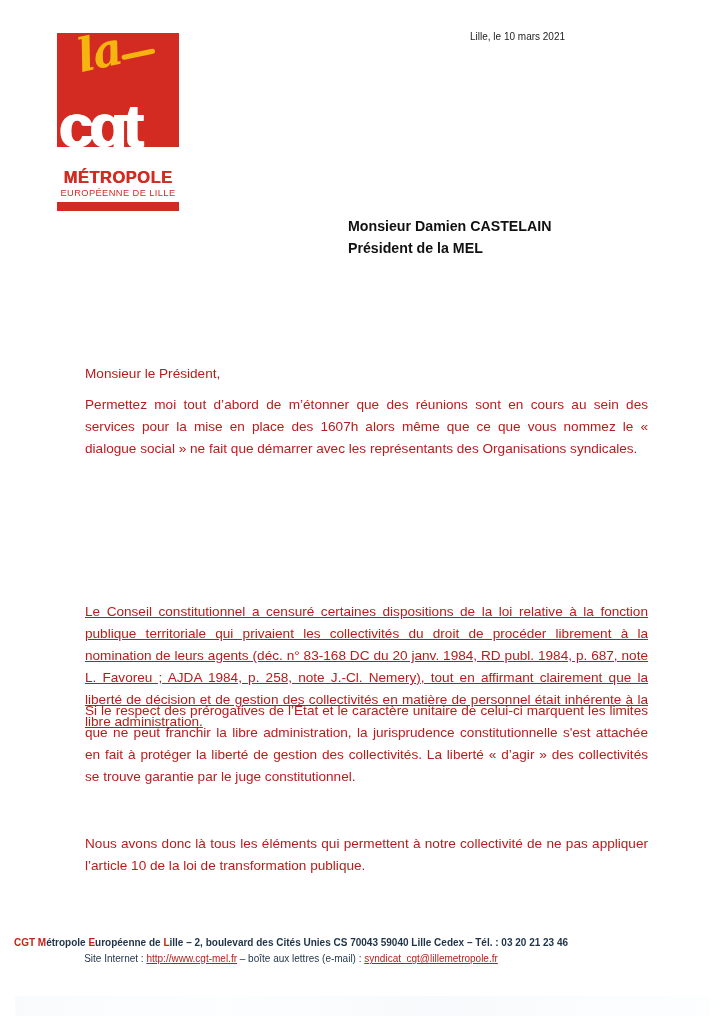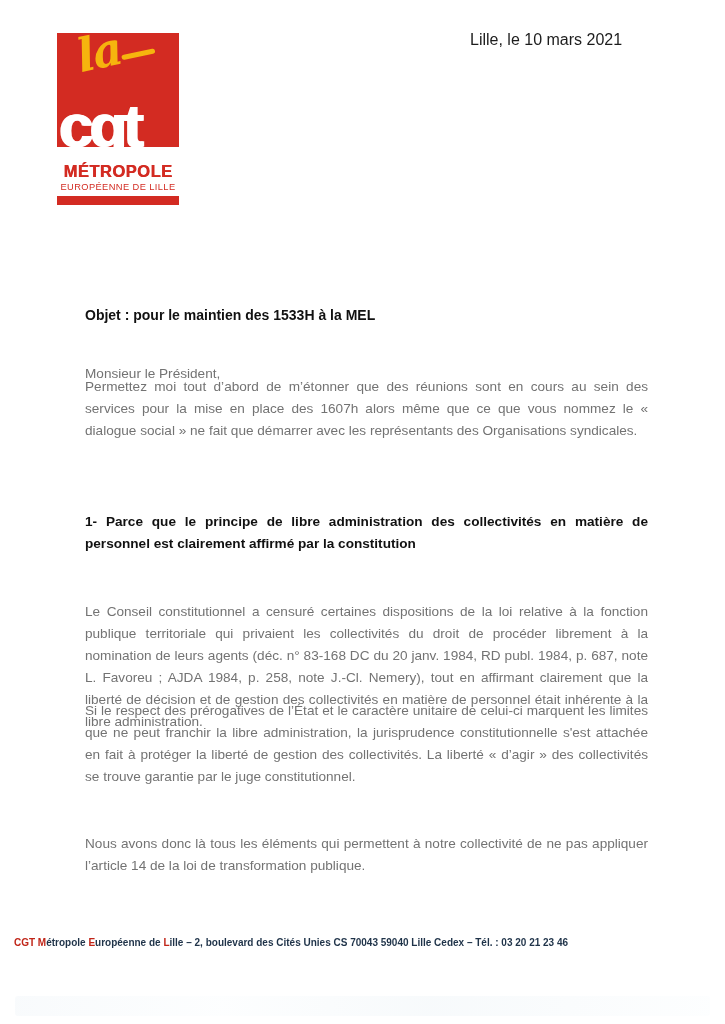--- a/index.html
+++ b/index.html
@@ -9,21 +9,21 @@
     margin:0 auto;
     background:#ffffff;
     font-family:"Liberation Sans","DejaVu Sans",sans-serif;
     color:#1c1c1c;
     overflow:hidden;
     box-shadow:0 0 6px rgba(0,0,0,.25);
   }
   
   .date{
     position:absolute;left:470px;top:31px;
-    font-size:16px;color:#1c1c1c;
+    font-size:10px;color:#1c1c1c;
   }
   
   .logo{position:absolute;left:57px;top:33px;width:122px;text-align:center;}
   .logo-square{
     position:relative;width:122px;height:114px;
     background:#d32b22;overflow:hidden;
   }
   .logo-la{
     position:absolute;top:-8px;left:20px;
     font-family:"DejaVu Serif",serif;font-style:italic;font-weight:bold;
@@ -35,48 +35,48 @@
     content:"";position:absolute;right:-34px;bottom:14px;
     width:34px;height:5px;background:#f6b40e;border-radius:3px;
   }
   .logo-cgt{
     position:absolute;bottom:-10px;left:2px;
     font-size:62px;font-weight:bold;color:#ffffff;
     letter-spacing:-4px;line-height:1;
     text-shadow:1px 0 0 #fff,-1px 0 0 #fff;
   }
   .logo-line1{
-    margin-top:16px;font-size:16.5px;font-weight:bold;color:#d32b22;
+    margin-top:22px;font-size:16.5px;font-weight:bold;color:#d32b22;
     letter-spacing:.5px;line-height:1.05;
     text-shadow:.5px 0 0 #d32b22;
   }
   .logo-line2{
     font-size:9.3px;font-weight:normal;color:#d32b22;
     letter-spacing:.4px;margin-top:2px;
   }
   .logo-bar{height:9px;background:#d32b22;margin-top:4px;}
   
   .recipient{
     position:absolute;left:348px;top:216px;
     font-size:14.2px;font-weight:bold;line-height:21.5px;color:#111;
   }
   
   .blk{
     position:absolute;left:85px;width:563px;
-    font-size:13.6px;line-height:22px;margin:0;color:#737373;
+    font-size:13.6px;line-height:22px;margin:0;color:#b91c1c;
   }
   .just{text-align:justify;}
   .bold{font-weight:bold;color:#111;}
   .subject{top:304px;font-size:14px;}
   .salutation{top:363px;}
-  .p1{top:376px;}
+  .p1{top:394px;}
   .p2{top:451px;}
   .p3{top:511px;}
   .p4{top:556px;}
-  .p5{top:601px;}
+  .p5{top:601px;text-decoration:underline;}
   .p6{top:700px;}
   .p7{top:833px;}
   
   .footer-line{
     position:absolute;left:0;width:582px;text-align:center;
     font-size:10px;color:#1f3349;
   }
   .footer-1{top:937px;font-weight:bold;}
   .footer-2{top:953px;}
   .cap-red{color:#c02518;}
@@ -100,28 +100,33 @@
   <div class="logo">
     <div class="logo-square">
       <span class="logo-la">la</span>
       <span class="logo-cgt">cgt</span>
     </div>
     <div class="logo-line1">MÉTROPOLE</div>
     <div class="logo-line2">EUROPÉENNE DE LILLE</div>
     <div class="logo-bar"></div>
   </div>
 
+  <div class="recipient">
+    <div>Monsieur Damien CASTELAIN</div>
+    <div>Président de la MEL</div>
+  </div>
 
-  <div class="blk bold subject">Objet : pour le maintien des 1533H à la MEL</div>
   <div class="blk salutation">Monsieur le Président,</div>
 
   <p class="blk just p1">Permettez moi tout d’abord de m’étonner que des réunions sont en cours au sein des services pour la mise en place des 1607h alors même que ce que vous nommez le « dialogue social » ne fait que démarrer avec les représentants des Organisations syndicales.</p>
-  <p class="blk just bold p3">1- Parce que le principe de libre administration des collectivités en matière de personnel est clairement affirmé par la constitution</p>
   <p class="blk just p5">Le Conseil constitutionnel a censuré certaines dispositions de la loi relative à la fonction publique territoriale qui privaient les collectivités du droit de procéder librement à la nomination de leurs agents (déc. n° 83-168 DC du 20 janv. 1984, RD publ. 1984, p. 687, note L. Favoreu ; AJDA 1984, p. 258, note J.-Cl. Nemery), tout en affirmant clairement que la liberté de décision et de gestion des collectivités en matière de personnel était inhérente à la libre administration.</p>
   <p class="blk just p6">Si le respect des prérogatives de l’État et le caractère unitaire de celui-ci marquent les limites que ne peut franchir la libre administration, la jurisprudence constitutionnelle s'est attachée en fait à protéger la liberté de gestion des collectivités. La liberté « d’agir » des collectivités se trouve garantie par le juge constitutionnel.</p>
-  <p class="blk just p7">Nous avons donc là tous les éléments qui permettent à notre collectivité de ne pas appliquer l’article 14 de la loi de transformation publique.</p>
+  <p class="blk just p7">Nous avons donc là tous les éléments qui permettent à notre collectivité de ne pas appliquer l’article 10 de la loi de transformation publique.</p>
 
   <div class="footer-line footer-1">
     <span class="cap-red">CGT</span><span> </span><span class="cap-red">M</span><span>étropole </span><span class="cap-red">E</span><span>uropéenne de </span><span class="cap-red">L</span><span>ille</span><span> – 2, boulevard des Cités Unies CS 70043 59040 Lille Cedex – Tél. : 03 20 21 23 46</span>
+  </div>
+  <div class="footer-line footer-2">
+    <span>Site Internet : </span><a class="flink">http://www.cgt-mel.fr</a><span> – boîte aux lettres (e-mail) : </span><a class="flink">syndicat_cgt@lillemetropole.fr</a>
   </div>
 
   <div class="scan-smudge"></div>
 </div>
 
 </body></html>

